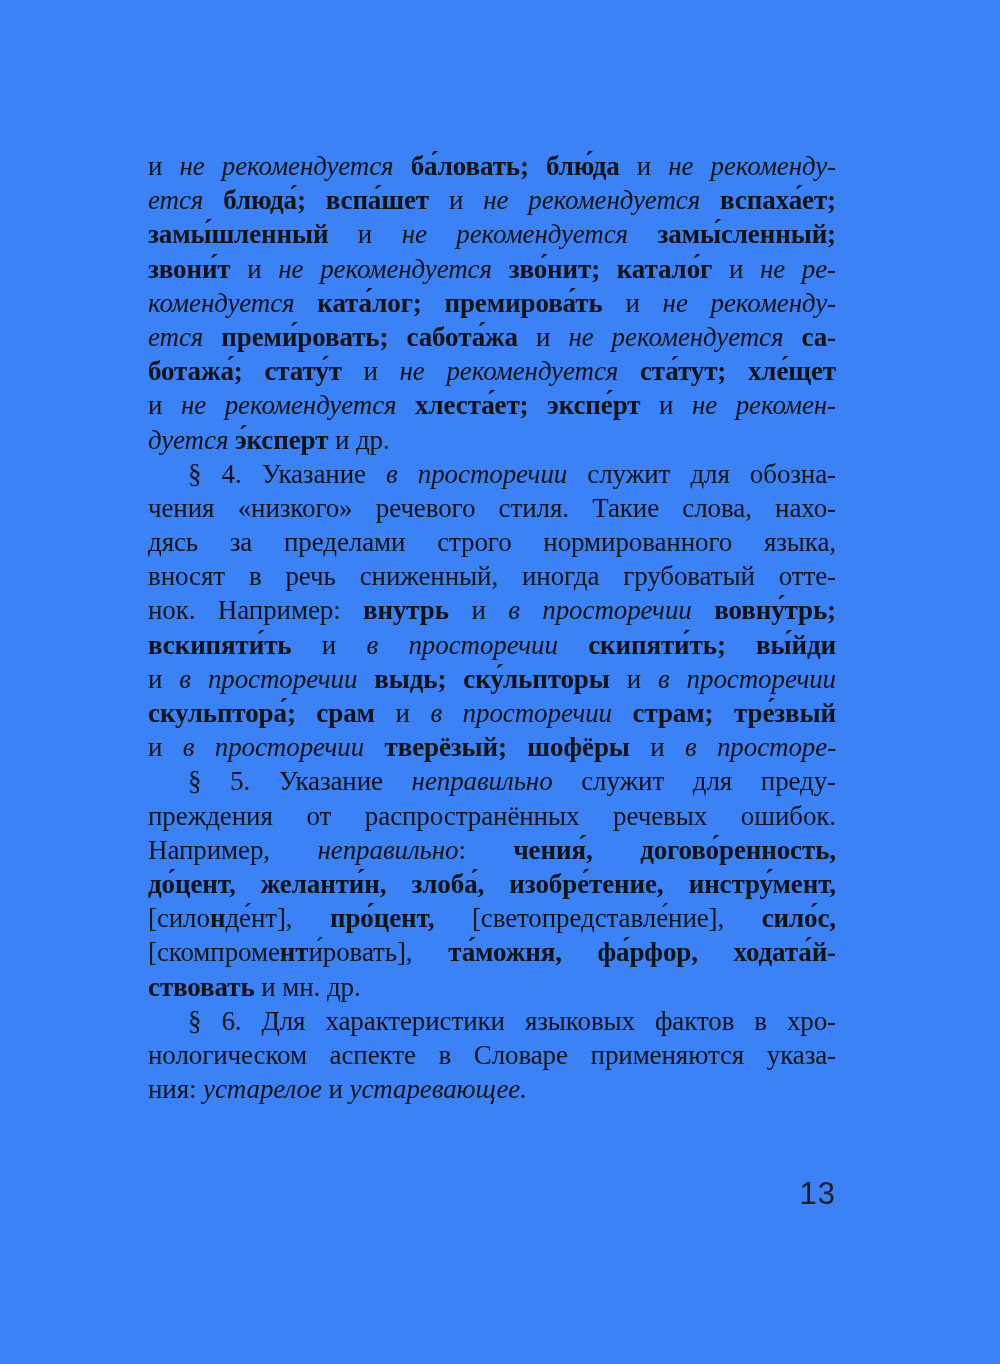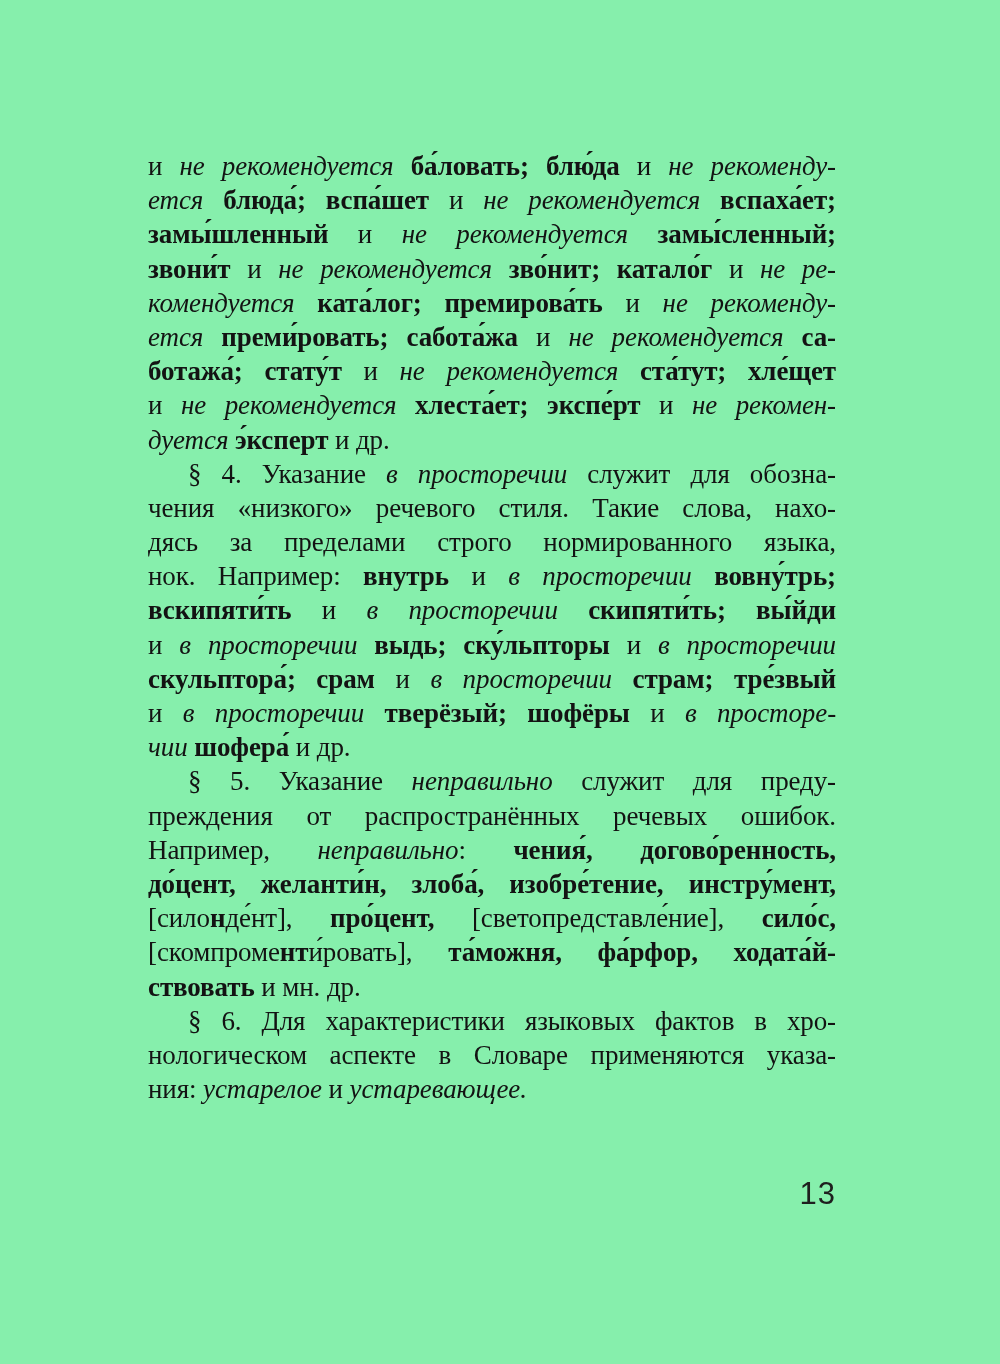--- a/index.html
+++ b/index.html
@@ -11,21 +11,21 @@
     width: 1000px;
     height: 1364px;
     position: relative;
     font-family: "Liberation Serif", serif;
     color: #131313;
     overflow: hidden;
   }
   .page {
     position: absolute;
     inset: 0;
-    background: #86efac;
+    background: #3b82f6;
   }
   .text-block {
     position: absolute;
     left: 148px;
     top: 149px;
     width: 688px;
     font-size: 27px;
     line-height: 34.2px;
     letter-spacing: -0.1px;
   }
@@ -68,26 +68,26 @@
         <div class="line"><span class="s-i">комендуется </span><span class="s-b">ката́лог; премирова́ть </span><span class="s-r">и </span><span class="s-i">не рекоменду-</span></div>
         <div class="line"><span class="s-i">ется </span><span class="s-b">преми́ровать; сабота́жа </span><span class="s-r">и </span><span class="s-i">не рекомендуется </span><span class="s-b">са-</span></div>
         <div class="line"><span class="s-b">ботажа́; стату́т </span><span class="s-r">и </span><span class="s-i">не рекомендуется </span><span class="s-b">ста́тут; хле́щет</span></div>
         <div class="line"><span class="s-r">и </span><span class="s-i">не рекомендуется </span><span class="s-b">хлеста́ет; экспе́рт </span><span class="s-r">и </span><span class="s-i">не рекомен-</span></div>
         <div class="line last"><span class="s-i">дуется </span><span class="s-b">э́ксперт </span><span class="s-r">и др.</span></div>
       </div>
       <div class="para">
         <div class="line indent"><span class="s-r">§ 4. Указание </span><span class="s-i">в просторечии </span><span class="s-r">служит для обозна-</span></div>
         <div class="line"><span class="s-r">чения «низкого» речевого стиля. Такие слова, нахо-</span></div>
         <div class="line"><span class="s-r">дясь за пределами строго нормированного языка,</span></div>
+        <div class="line"><span class="s-r">вносят в речь сниженный, иногда грубоватый отте-</span></div>
         <div class="line"><span class="s-r">нок. Например: </span><span class="s-b">внутрь </span><span class="s-r">и </span><span class="s-i">в просторечии </span><span class="s-b">вовну́трь;</span></div>
         <div class="line"><span class="s-b">вскипяти́ть </span><span class="s-r">и </span><span class="s-i">в просторечии </span><span class="s-b">скипяти́ть; вы́йди</span></div>
         <div class="line"><span class="s-r">и </span><span class="s-i">в просторечии </span><span class="s-b">выдь; ску́льпторы </span><span class="s-r">и </span><span class="s-i">в просторечии</span></div>
         <div class="line"><span class="s-b">скульптора́; срам </span><span class="s-r">и </span><span class="s-i">в просторечии </span><span class="s-b">страм; тре́звый</span></div>
         <div class="line"><span class="s-r">и </span><span class="s-i">в просторечии </span><span class="s-b">тверёзый; шофёры </span><span class="s-r">и </span><span class="s-i">в просторе-</span></div>
-        <div class="line last"><span class="s-i">чии </span><span class="s-b">шофера́ </span><span class="s-r">и др.</span></div>
       </div>
       <div class="para">
         <div class="line indent"><span class="s-r">§ 5. Указание </span><span class="s-i">неправильно </span><span class="s-r">служит для преду-</span></div>
         <div class="line"><span class="s-r">преждения от распространённых речевых ошибок.</span></div>
         <div class="line"><span class="s-r">Например, </span><span class="s-i">неправильно</span><span class="s-r">: </span><span class="s-b">чения́, догово́ренность,</span></div>
         <div class="line"><span class="s-b">до́цент, желанти́н, злоба́, изобре́тение, инстру́мент,</span></div>
         <div class="line"><span class="s-r">[сило</span><span class="s-b">н</span><span class="s-r">де́нт], </span><span class="s-b">про́цент, </span><span class="s-r">[светопредставле́ние], </span><span class="s-b">сило́с,</span></div>
         <div class="line"><span class="s-r">[скомпроме</span><span class="s-b">нт</span><span class="s-r">и́ровать], </span><span class="s-b">та́можня, фа́рфор, ходата́й-</span></div>
         <div class="line last"><span class="s-b">ствовать </span><span class="s-r">и мн. др.</span></div>
       </div>

